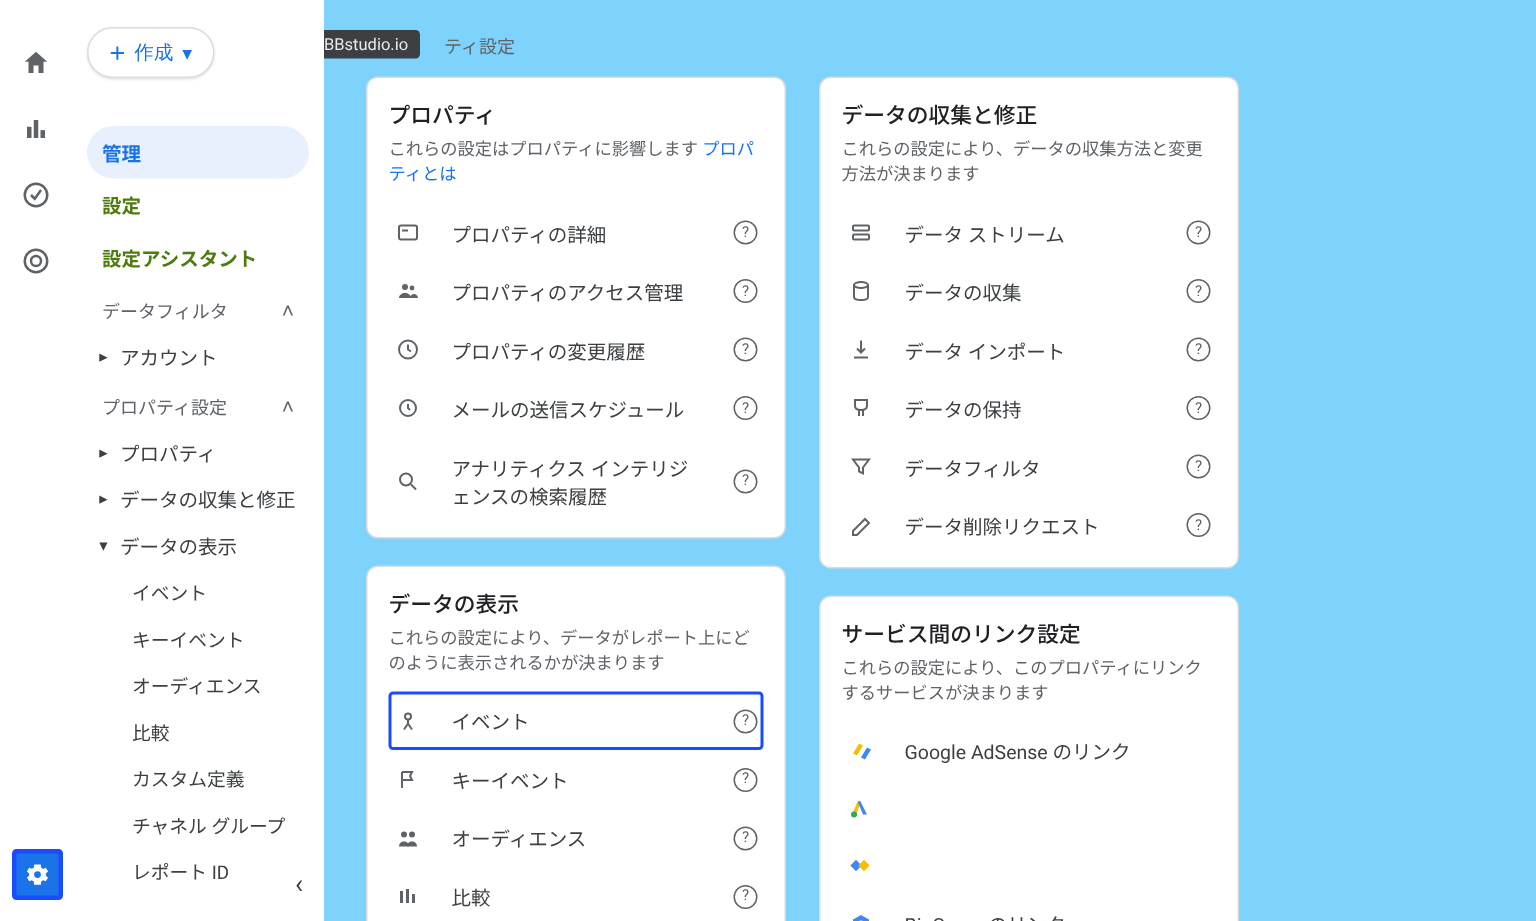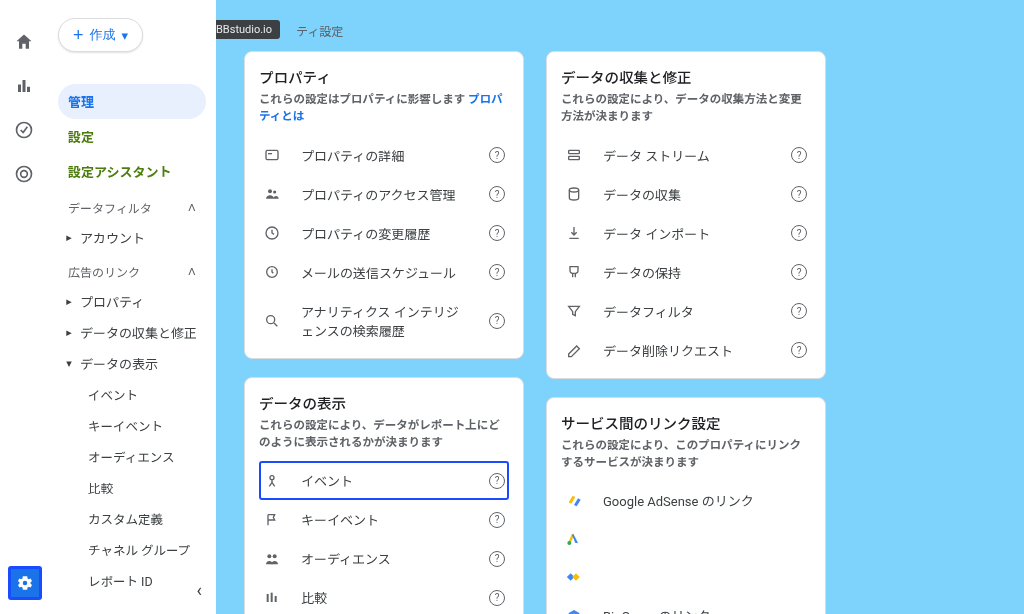--- a/index.html
+++ b/index.html
@@ -22,21 +22,21 @@
     .expand-icon{ width:10px; display:inline-block; text-align:center; font-size:11px; color:#3c4043;}
     .sub2 { padding: 6px 10px 6px 30px; font-size:12.5px; color:#3c4043; cursor:pointer;}
     .sidebar-collapse { position:absolute; bottom: 14px; right: 14px; font-size:18px; color:#3c4043; cursor:pointer;}
     .content { flex:1; background:#7dd3fc; padding: 22px 20px 20px 28px; overflow:auto; position:relative;}
     .tooltip-bar { position:absolute; top: 20px; left: -8px; background:#3c4043; color:#e8eaed; font-size:11px; padding:3px 8px; border-radius:3px; white-space:nowrap; z-index:2;}
     .breadcrumb { font-size:12px; color:#5f6368; padding-left: 52px; margin-bottom: 12px;}
     .cards-row { display:flex; gap:22px; }
     .col { width: 280px; display:flex; flex-direction:column; gap: 18px; }
     .card { border:1px solid #dadce0; border-radius:8px; padding: 14px 14px 8px; background:#fff;}
     .card h3 { font-size:14.5px; font-weight:500; color:#202124; margin-bottom:4px;}
-    .card .desc { font-size:11.5px; color:#5f6368; margin-bottom:10px; line-height:1.5;font-weight:bold;}
+    .card .desc { font-size:11.5px; color:#5f6368; margin-bottom:10px; line-height:1.5;}
     .desc a { color:#1a73e8; text-decoration:none;}
     .row { display:flex; align-items:center; gap:20px; padding:8px 2px; font-size:13px; color:#3c4043; cursor:pointer; border:2px solid transparent; border-radius:3px; position:relative;}
     .row.hl { border:2px solid #1a4cff;}
     .row .ic { width:18px; height:18px; display:flex; justify-content:center; align-items:center; color:#5f6368;}
     .row .lbl { flex:1; }
     .row .help { width:16px; height:16px; border:1.2px solid #5f6368; border-radius:50%; display:flex; align-items:center; justify-content:center; font-size:10px; color:#5f6368;}
     .link-ic { width:18px; height:18px; display:flex; justify-content:center; align-items:center;}
     svg { display:block; }
     .sidebar::-webkit-scrollbar, .content::-webkit-scrollbar{width:6px;}
   </style>
@@ -100,21 +100,21 @@
     <div class="section-title">
       <span>データフィルタ</span>
         <span class="chev">˄</span>
     </div>
     <div class="sub">
         <span class="expand-icon">▸</span>
         <span>アカウント</span>
       </div>
 
     <div class="section-title">
-      <span>広告のリンク</span>
+      <span>プロパティ設定</span>
         <span class="chev">˄</span>
     </div>
     <div class="sub">
         <span class="expand-icon">▸</span>
         <span>プロパティ</span>
       </div>
     <div class="sub">
         <span class="expand-icon">▸</span>
         <span>データの収集と修正</span>
       </div>

